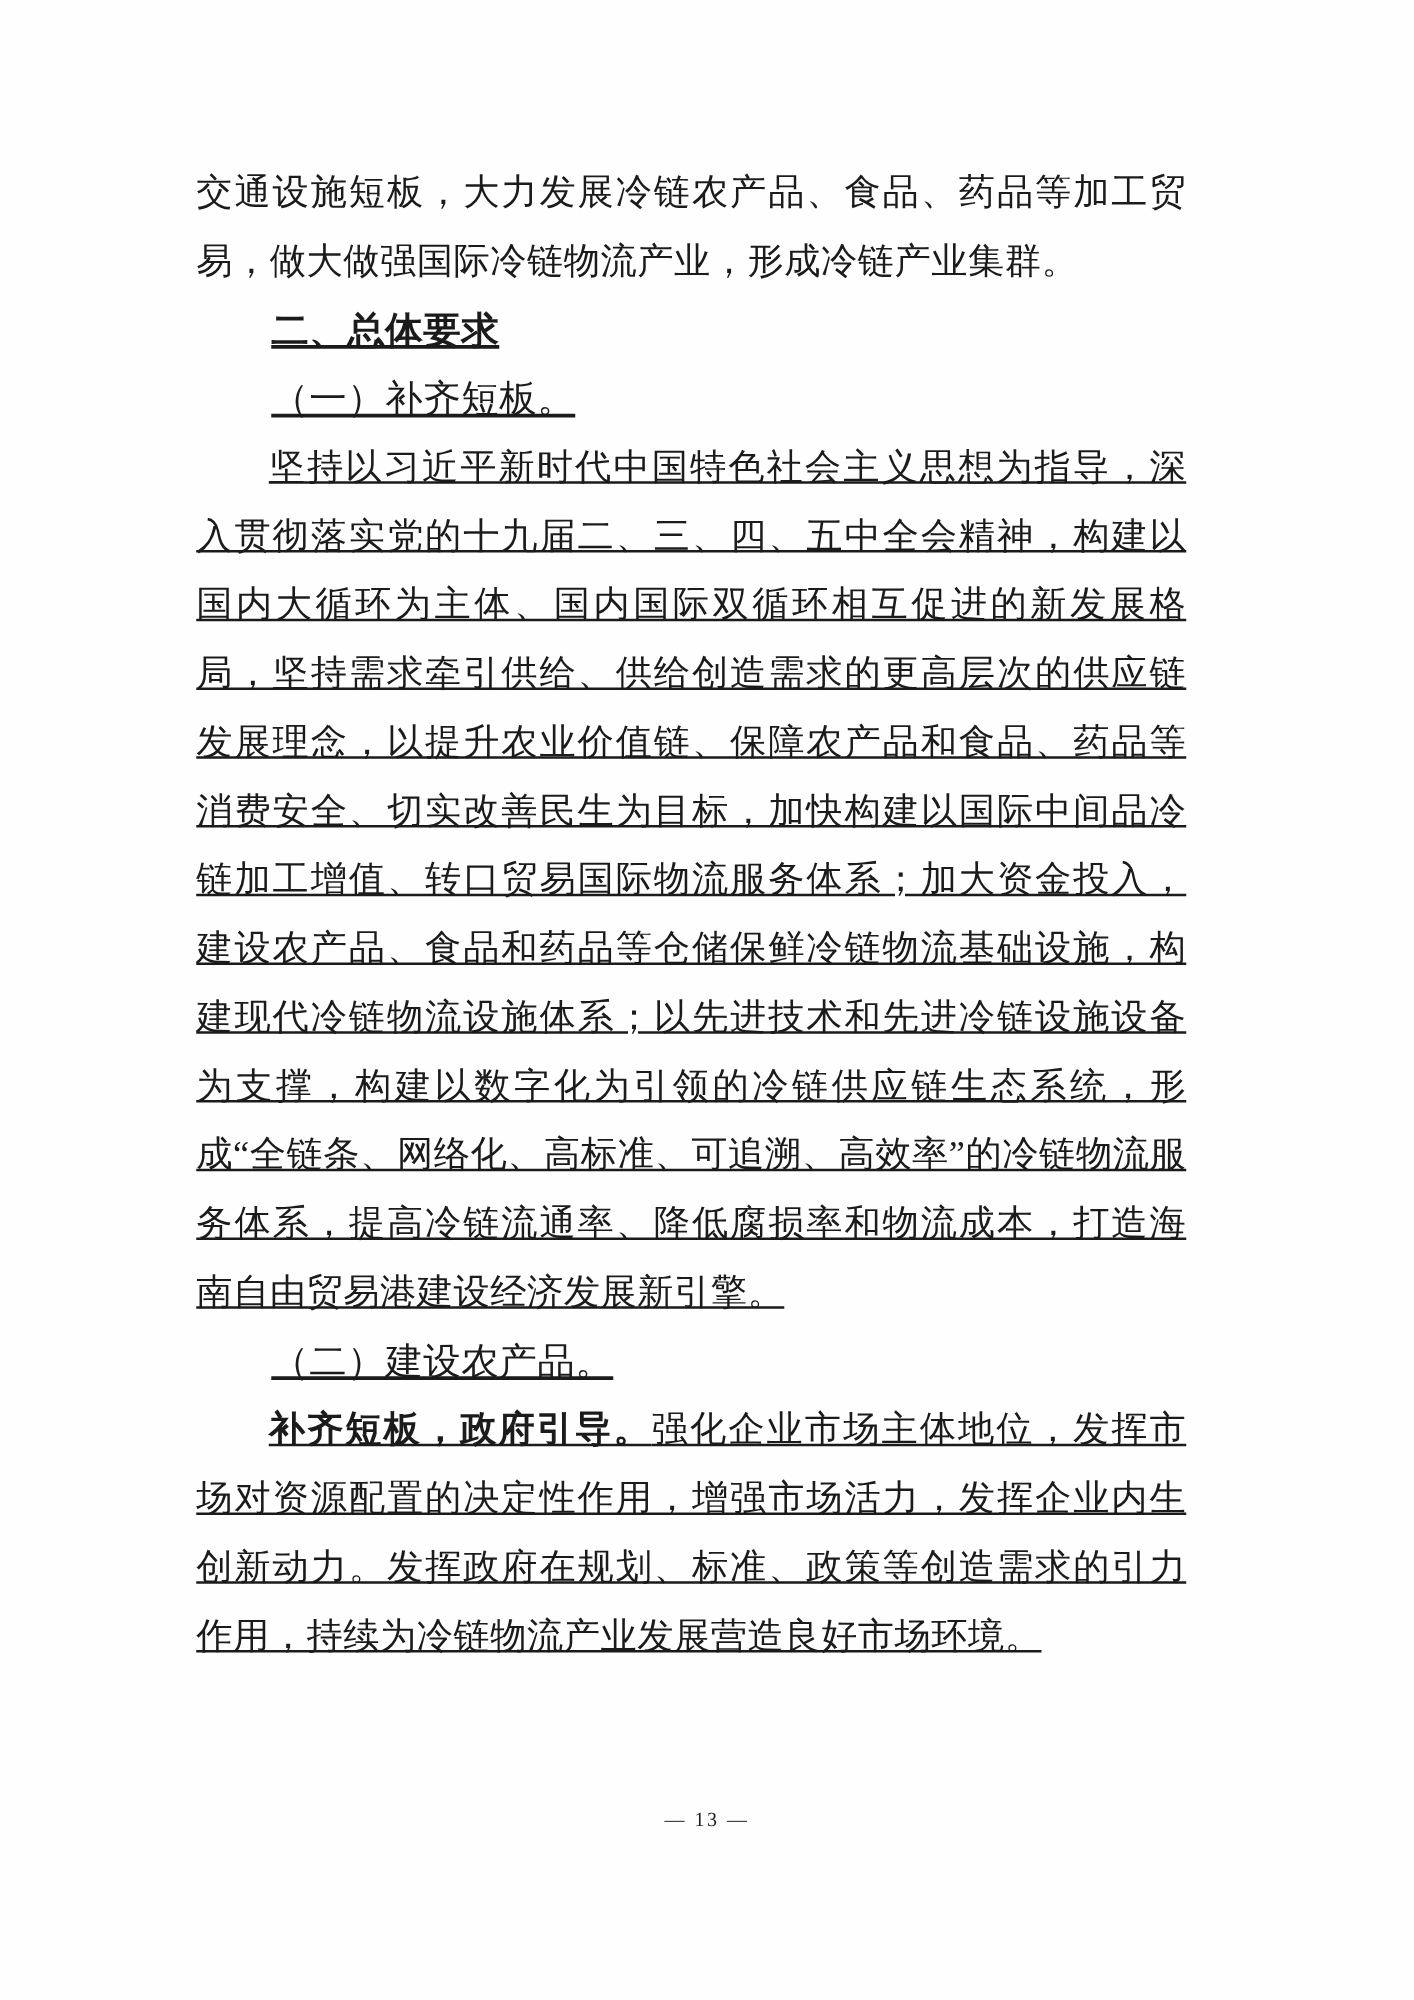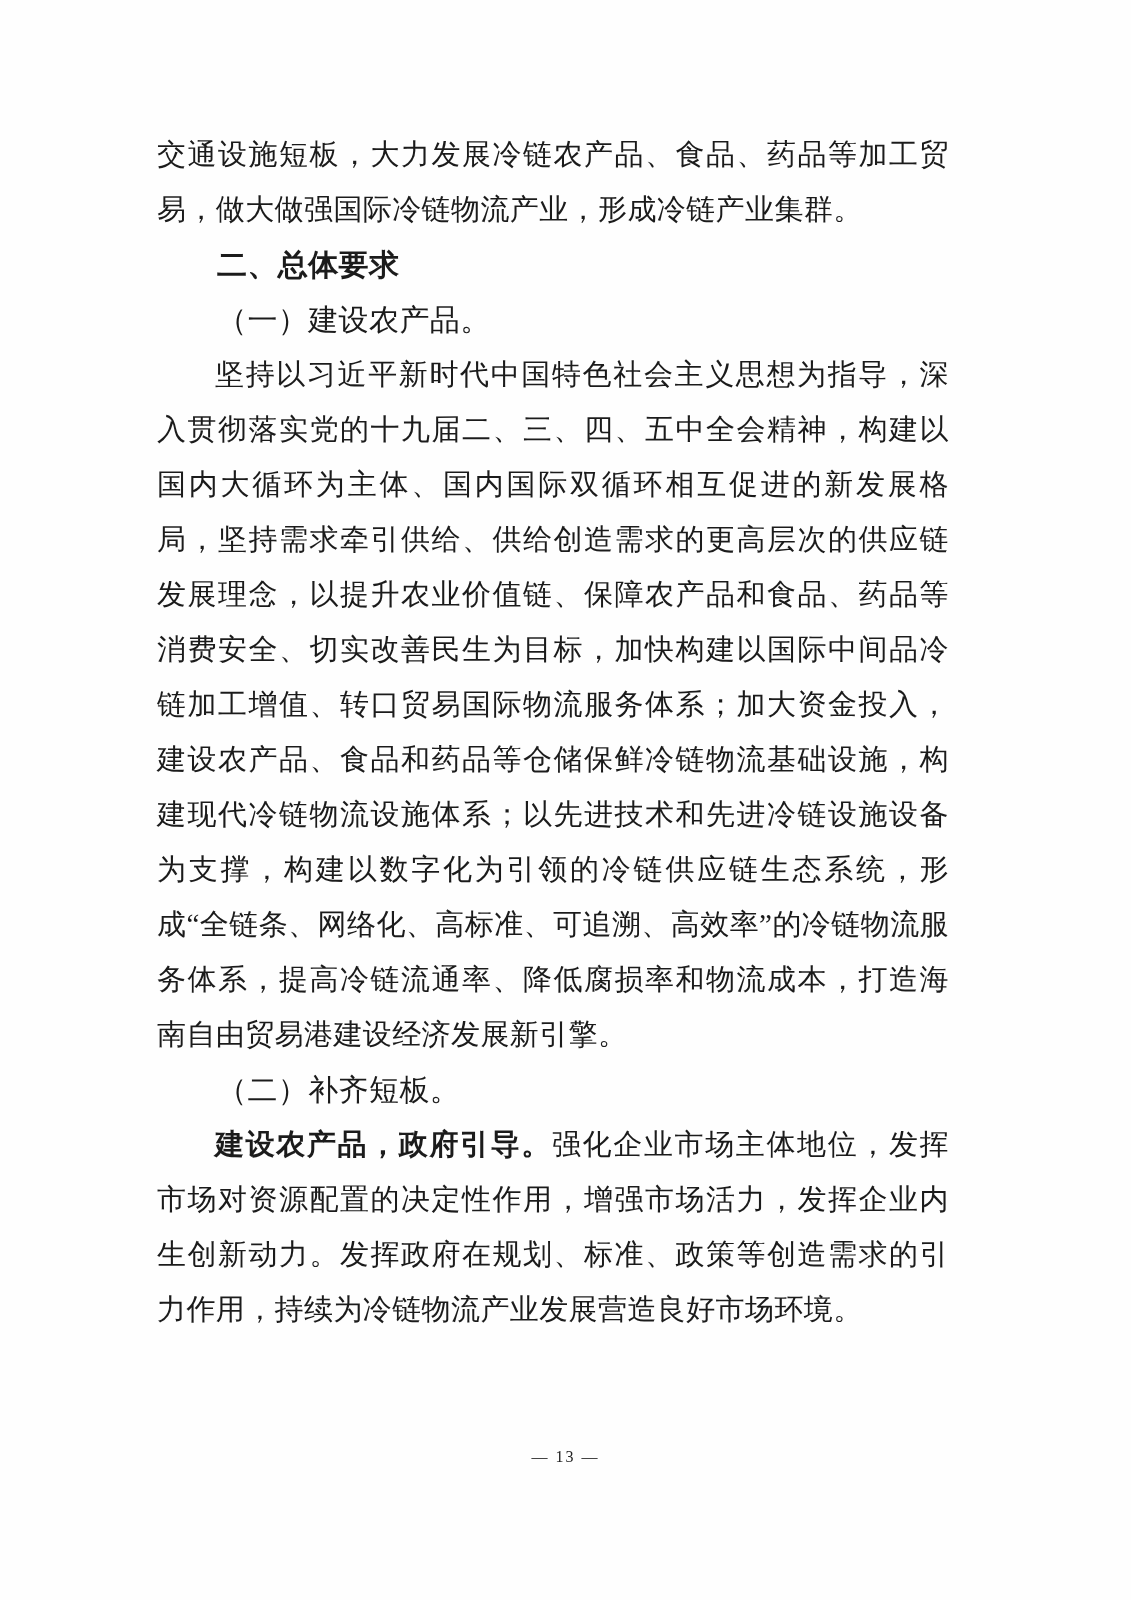--- a/index.html
+++ b/index.html
@@ -25,20 +25,21 @@
   .line {
     margin: 0;
     font-size: 29px;
     line-height: 55px;
     letter-spacing: 0.4px;
     text-align: justify;
     text-justify: inter-ideograph;
   }
   .indent {
     text-indent: 2em;
+    text-decoration: underline;
   }
   .heading {
     font-family: "Liberation Sans", "DejaVu Sans", sans-serif;
     font-weight: bold;
     font-size: 30px;
   }
   .subheading {
     font-size: 30px;
   }
   .lead {
@@ -56,22 +57,22 @@
     color: #222222;
   }
 </style>
 </head>
 <body>
 
 <div class="page">
   <div class="content">
     <p class="line">交通设施短板，大力发展冷链农产品、食品、药品等加工贸易，做大做强国际冷链物流产业，形成冷链产业集群。</p>
     <p class="line heading indent">二、总体要求</p>
-    <p class="line subheading indent">（一）建设农产品。</p>
+    <p class="line subheading indent">（一）补齐短板。</p>
     <p class="line indent">坚持以习近平新时代中国特色社会主义思想为指导，深入贯彻落实党的十九届二、三、四、五中全会精神，构建以国内大循环为主体、国内国际双循环相互促进的新发展格局，坚持需求牵引供给、供给创造需求的更高层次的供应链发展理念，以提升农业价值链、保障农产品和食品、药品等消费安全、切实改善民生为目标，加快构建以国际中间品冷链加工增值、转口贸易国际物流服务体系；加大资金投入，建设农产品、食品和药品等仓储保鲜冷链物流基础设施，构建现代冷链物流设施体系；以先进技术和先进冷链设施设备为支撑，构建以数字化为引领的冷链供应链生态系统，形成“全链条、网络化、高标准、可追溯、高效率”的冷链物流服务体系，提高冷链流通率、降低腐损率和物流成本，打造海南自由贸易港建设经济发展新引擎。</p>
-    <p class="line subheading indent">（二）补齐短板。</p>
-    <p class="line indent"><span class="lead">建设农产品，政府引导。</span><span>强化企业市场主体地位，发挥市场对资源配置的决定性作用，增强市场活力，发挥企业内生创新动力。发挥政府在规划、标准、政策等创造需求的引力作用，持续为冷链物流产业发展营造良好市场环境。</span></p>
+    <p class="line subheading indent">（二）建设农产品。</p>
+    <p class="line indent"><span class="lead">补齐短板，政府引导。</span><span>强化企业市场主体地位，发挥市场对资源配置的决定性作用，增强市场活力，发挥企业内生创新动力。发挥政府在规划、标准、政策等创造需求的引力作用，持续为冷链物流产业发展营造良好市场环境。</span></p>
   </div>
 
   <div class="footer">
     <span>— 13 —</span>
   </div>
 </div>
 
 </body></html>

